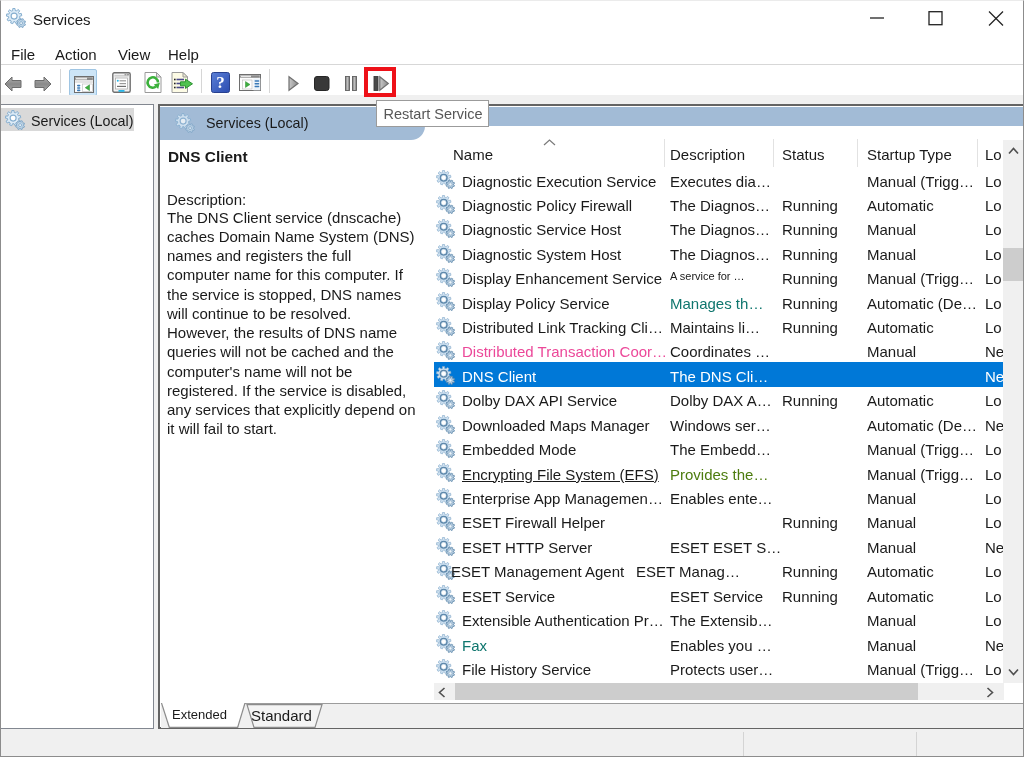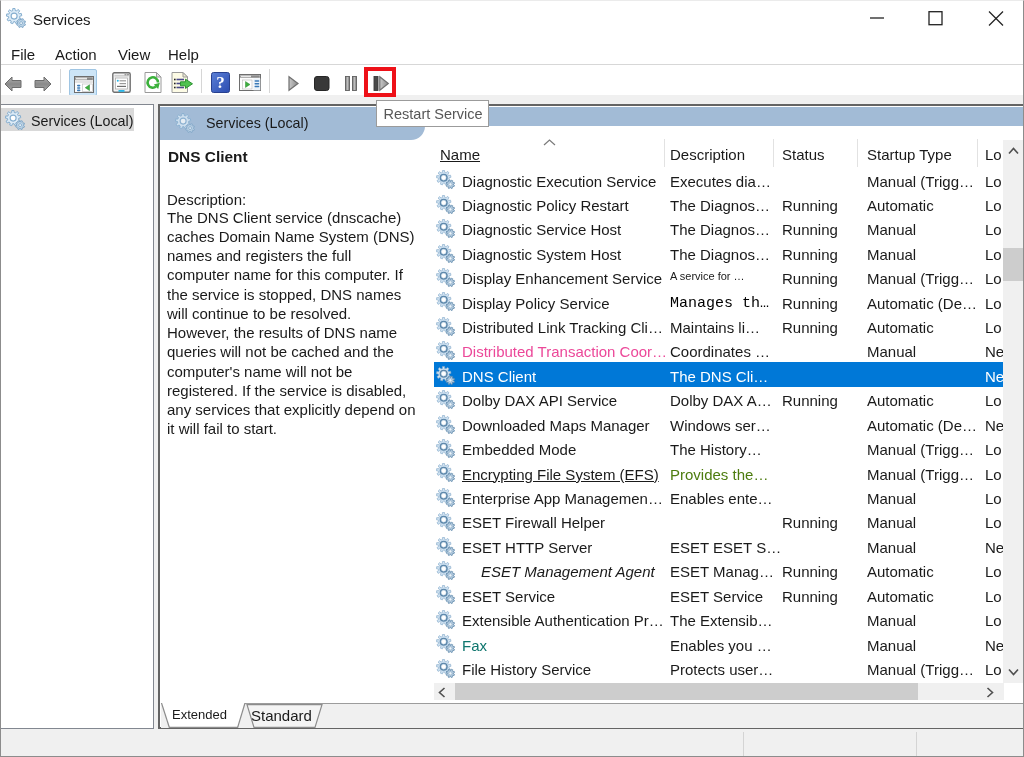--- a/index.html
+++ b/index.html
@@ -187,21 +187,21 @@
 However, the results of DNS name<br>
 queries will not be cached and the<br>
 computer's name will not be<br>
 registered. If the service is disabled,<br>
 any services that explicitly depend on<br>
 it will fail to start.</div>
 
 <svg class="abs" style="left:543px;top:139px;" width="13" height="7" viewBox="0 0 13 7">
   <path d="M1 6 L6.5 1 L12 6" fill="none" stroke="#7a7a7a" stroke-width="1.2"></path>
 </svg>
-<div class="abs" style="left:440px;top:145.5px;font-size:15px;text-decoration:underline;">Name</div>
+<div class="abs" style="left:453px;top:145.5px;font-size:15px;">Name</div>
 <div class="abs" style="left:670px;top:145.5px;font-size:15px;">Description</div>
 <div class="abs" style="left:782px;top:145.5px;font-size:15px;">Status</div>
 <div class="abs" style="left:867px;top:145.5px;font-size:15px;">Startup Type</div>
 <div class="abs" style="left:985px;top:145.5px;font-size:15px;width:18.5px;overflow:hidden;white-space:nowrap;">Lo…</div>
 <div class="abs" style="left:664px;top:139px;width:1px;height:28px;background:#e2e2e2;"></div>
 <div class="abs" style="left:773px;top:139px;width:1px;height:28px;background:#e2e2e2;"></div>
 <div class="abs" style="left:857px;top:139px;width:1px;height:28px;background:#e2e2e2;"></div>
 <div class="abs" style="left:977px;top:139px;width:1px;height:28px;background:#e2e2e2;"></div>
 
 <svg width="0" height="0" style="position:absolute;">
@@ -219,21 +219,21 @@
 <svg class="abs" style="left:436px;top:170.3px;" width="19" height="19" viewBox="0 0 18 18">
     <use href="#gear"></use>
   </svg>
 <div class="abs" style="left:462px;top:172.5px;font-size:15px;color:#1a1a1a;white-space:nowrap;">Diagnostic Execution Service</div>
 <div class="abs" style="left:670px;top:172.5px;font-size:15px;color:#1a1a1a;white-space:nowrap;">Executes dia…</div>
 <div class="abs" style="left:867px;top:172.5px;font-size:15px;color:#1a1a1a;white-space:nowrap;">Manual (Trigg…</div>
 <div class="abs" style="left:985px;top:172.5px;font-size:15px;color:#1a1a1a;width:18.5px;overflow:hidden;white-space:nowrap;">Lo…</div>
 <svg class="abs" style="left:436px;top:194.7px;" width="19" height="19" viewBox="0 0 18 18">
     <use href="#gear"></use>
   </svg>
-<div class="abs" style="left:462px;top:196.9px;font-size:15px;color:#1a1a1a;white-space:nowrap;">Diagnostic Policy Restart</div>
+<div class="abs" style="left:462px;top:196.9px;font-size:15px;color:#1a1a1a;white-space:nowrap;">Diagnostic Policy Firewall</div>
 <div class="abs" style="left:670px;top:196.9px;font-size:15px;color:#1a1a1a;white-space:nowrap;">The Diagnos…</div>
 <div class="abs" style="left:782px;top:196.9px;font-size:15px;color:#1a1a1a;white-space:nowrap;">Running</div>
 <div class="abs" style="left:867px;top:196.9px;font-size:15px;color:#1a1a1a;white-space:nowrap;">Automatic</div>
 <div class="abs" style="left:985px;top:196.9px;font-size:15px;color:#1a1a1a;width:18.5px;overflow:hidden;white-space:nowrap;">Lo…</div>
 <svg class="abs" style="left:436px;top:219.1px;" width="19" height="19" viewBox="0 0 18 18">
     <use href="#gear"></use>
   </svg>
 <div class="abs" style="left:462px;top:221.3px;font-size:15px;color:#1a1a1a;white-space:nowrap;">Diagnostic Service Host</div>
 <div class="abs" style="left:670px;top:221.3px;font-size:15px;color:#1a1a1a;white-space:nowrap;">The Diagnos…</div>
 <div class="abs" style="left:782px;top:221.3px;font-size:15px;color:#1a1a1a;white-space:nowrap;">Running</div>
@@ -252,21 +252,21 @@
   </svg>
 <div class="abs" style="left:462px;top:270.2px;font-size:15px;color:#1a1a1a;white-space:nowrap;">Display Enhancement Service</div>
 <div class="abs" style="left:670px;top:270.2px;font-size:11px;color:#1a1a1a;white-space:nowrap;">A service for …</div>
 <div class="abs" style="left:782px;top:270.2px;font-size:15px;color:#1a1a1a;white-space:nowrap;">Running</div>
 <div class="abs" style="left:867px;top:270.2px;font-size:15px;color:#1a1a1a;white-space:nowrap;">Manual (Trigg…</div>
 <div class="abs" style="left:985px;top:270.2px;font-size:15px;color:#1a1a1a;width:18.5px;overflow:hidden;white-space:nowrap;">Lo…</div>
 <svg class="abs" style="left:436px;top:292.4px;" width="19" height="19" viewBox="0 0 18 18">
     <use href="#gear"></use>
   </svg>
 <div class="abs" style="left:462px;top:294.6px;font-size:15px;color:#1a1a1a;white-space:nowrap;">Display Policy Service</div>
-<div class="abs" style="left:670px;top:294.6px;font-size:15px;color:#000000;white-space:nowrap;font-family:Liberation Mono, monospace;">Manages th…</div>
+<div class="abs" style="left:670px;top:294.6px;font-size:15px;color:#0f766e;white-space:nowrap;">Manages th…</div>
 <div class="abs" style="left:782px;top:294.6px;font-size:15px;color:#1a1a1a;white-space:nowrap;">Running</div>
 <div class="abs" style="left:867px;top:294.6px;font-size:15px;color:#1a1a1a;white-space:nowrap;">Automatic (De…</div>
 <div class="abs" style="left:985px;top:294.6px;font-size:15px;color:#1a1a1a;width:18.5px;overflow:hidden;white-space:nowrap;">Lo…</div>
 <svg class="abs" style="left:436px;top:316.8px;" width="19" height="19" viewBox="0 0 18 18">
     <use href="#gear"></use>
   </svg>
 <div class="abs" style="left:462px;top:319.0px;font-size:15px;color:#1a1a1a;white-space:nowrap;">Distributed Link Tracking Cli…</div>
 <div class="abs" style="left:670px;top:319.0px;font-size:15px;color:#1a1a1a;white-space:nowrap;">Maintains li…</div>
 <div class="abs" style="left:782px;top:319.0px;font-size:15px;color:#1a1a1a;white-space:nowrap;">Running</div>
 <div class="abs" style="left:867px;top:319.0px;font-size:15px;color:#1a1a1a;white-space:nowrap;">Automatic</div>
@@ -298,21 +298,21 @@
     <use href="#gear"></use>
   </svg>
 <div class="abs" style="left:462px;top:416.7px;font-size:15px;color:#1a1a1a;white-space:nowrap;">Downloaded Maps Manager</div>
 <div class="abs" style="left:670px;top:416.7px;font-size:15px;color:#1a1a1a;white-space:nowrap;">Windows ser…</div>
 <div class="abs" style="left:867px;top:416.7px;font-size:15px;color:#1a1a1a;white-space:nowrap;">Automatic (De…</div>
 <div class="abs" style="left:985px;top:416.7px;font-size:15px;color:#1a1a1a;width:18.5px;overflow:hidden;white-space:nowrap;">Ne…</div>
 <svg class="abs" style="left:436px;top:438.9px;" width="19" height="19" viewBox="0 0 18 18">
     <use href="#gear"></use>
   </svg>
 <div class="abs" style="left:462px;top:441.1px;font-size:15px;color:#1a1a1a;white-space:nowrap;">Embedded Mode</div>
-<div class="abs" style="left:670px;top:441.1px;font-size:15px;color:#1a1a1a;white-space:nowrap;">The History…</div>
+<div class="abs" style="left:670px;top:441.1px;font-size:15px;color:#1a1a1a;white-space:nowrap;">The Embedd…</div>
 <div class="abs" style="left:867px;top:441.1px;font-size:15px;color:#1a1a1a;white-space:nowrap;">Manual (Trigg…</div>
 <div class="abs" style="left:985px;top:441.1px;font-size:15px;color:#1a1a1a;width:18.5px;overflow:hidden;white-space:nowrap;">Lo…</div>
 <svg class="abs" style="left:436px;top:463.3px;" width="19" height="19" viewBox="0 0 18 18">
     <use href="#gear"></use>
   </svg>
 <div class="abs" style="left:462px;top:465.5px;font-size:15px;color:#1a1a1a;white-space:nowrap;text-decoration:underline;">Encrypting File System (EFS)</div>
 <div class="abs" style="left:670px;top:465.5px;font-size:15px;color:#4d7c0f;white-space:nowrap;">Provides the…</div>
 <div class="abs" style="left:867px;top:465.5px;font-size:15px;color:#1a1a1a;white-space:nowrap;">Manual (Trigg…</div>
 <div class="abs" style="left:985px;top:465.5px;font-size:15px;color:#1a1a1a;width:18.5px;overflow:hidden;white-space:nowrap;">Lo…</div>
 <svg class="abs" style="left:436px;top:487.8px;" width="19" height="19" viewBox="0 0 18 18">
@@ -332,22 +332,22 @@
 <svg class="abs" style="left:436px;top:536.6px;" width="19" height="19" viewBox="0 0 18 18">
     <use href="#gear"></use>
   </svg>
 <div class="abs" style="left:462px;top:538.8px;font-size:15px;color:#1a1a1a;white-space:nowrap;">ESET HTTP Server</div>
 <div class="abs" style="left:670px;top:538.8px;font-size:15px;color:#1a1a1a;white-space:nowrap;">ESET ESET S…</div>
 <div class="abs" style="left:867px;top:538.8px;font-size:15px;color:#1a1a1a;white-space:nowrap;">Manual</div>
 <div class="abs" style="left:985px;top:538.8px;font-size:15px;color:#1a1a1a;width:18.5px;overflow:hidden;white-space:nowrap;">Ne…</div>
 <svg class="abs" style="left:436px;top:561.0px;" width="19" height="19" viewBox="0 0 18 18">
     <use href="#gear"></use>
   </svg>
-<div class="abs" style="left:481px;top:563.2px;font-size:15px;color:#1a1a1a;white-space:nowrap;font-style:italic;">ESET Management Agent</div>
-<div class="abs" style="left:670px;top:563.2px;font-size:15px;color:#1a1a1a;white-space:nowrap;">ESET Manag…</div>
+<div class="abs" style="left:451px;top:563.2px;font-size:15px;color:#1a1a1a;white-space:nowrap;">ESET Management Agent</div>
+<div class="abs" style="left:636px;top:563.2px;font-size:15px;color:#1a1a1a;white-space:nowrap;">ESET Manag…</div>
 <div class="abs" style="left:782px;top:563.2px;font-size:15px;color:#1a1a1a;white-space:nowrap;">Running</div>
 <div class="abs" style="left:867px;top:563.2px;font-size:15px;color:#1a1a1a;white-space:nowrap;">Automatic</div>
 <div class="abs" style="left:985px;top:563.2px;font-size:15px;color:#1a1a1a;width:18.5px;overflow:hidden;white-space:nowrap;">Lo…</div>
 <svg class="abs" style="left:436px;top:585.4px;" width="19" height="19" viewBox="0 0 18 18">
     <use href="#gear"></use>
   </svg>
 <div class="abs" style="left:462px;top:587.6px;font-size:15px;color:#1a1a1a;white-space:nowrap;">ESET Service</div>
 <div class="abs" style="left:670px;top:587.6px;font-size:15px;color:#1a1a1a;white-space:nowrap;">ESET Service</div>
 <div class="abs" style="left:782px;top:587.6px;font-size:15px;color:#1a1a1a;white-space:nowrap;">Running</div>
 <div class="abs" style="left:867px;top:587.6px;font-size:15px;color:#1a1a1a;white-space:nowrap;">Automatic</div>

